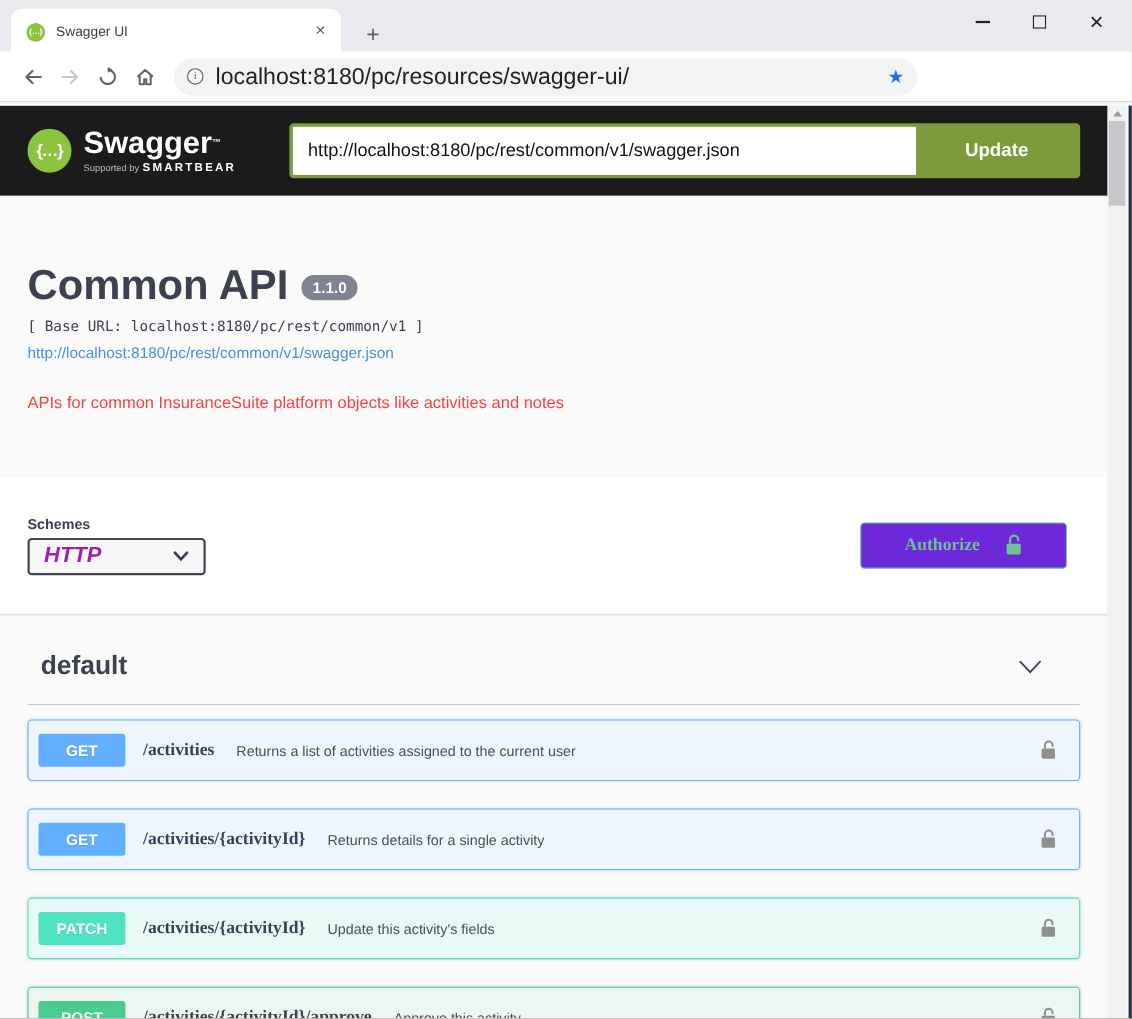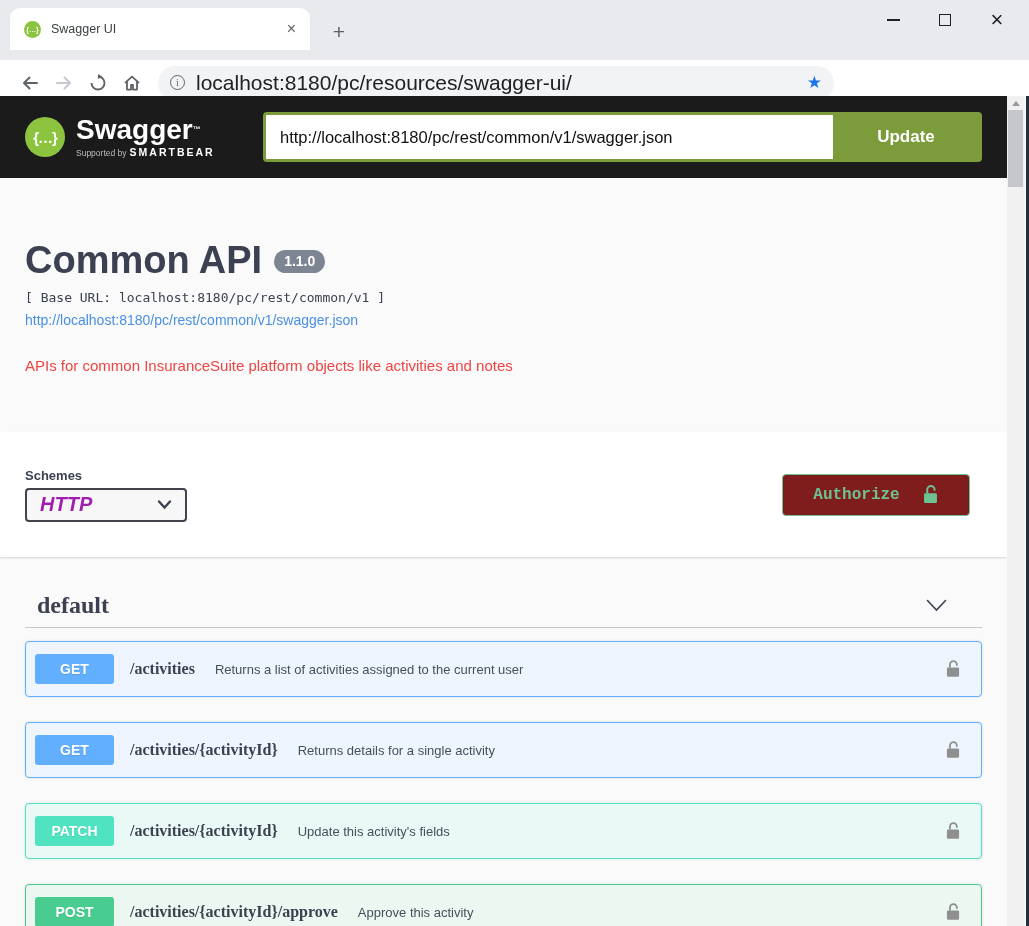--- a/index.html
+++ b/index.html
@@ -1,20 +1,20 @@
 <!DOCTYPE html>
 <html><head>
 <meta charset="utf-8">
 <style>
   * { margin:0; padding:0; box-sizing:border-box; }
   body { font-family:"Liberation Sans", sans-serif; background:#555; }
   .screen { position:relative; width:1029px; height:926px; background:#fafafa; overflow:hidden; margin:0 auto; }
 
   
-  .tabstrip { position:relative; height:60px; background:#e8eaed; }
+  .tabstrip { position:relative; height:47px; background:#e8eaed; }
   .tab { position:absolute; left:10px; top:8px; width:300px; height:42px; background:#fff;
          border-radius:10px 10px 0 0; display:flex; align-items:center; padding:0 14px; }
   .favicon { width:17px; height:17px; border-radius:50%; background:#8cc43f; color:#fff;
              font-size:7px; font-weight:700; display:flex; align-items:center; justify-content:center; flex:none; }
   .tab-title { margin-left:10px; font-size:12.5px; color:#3c4043; }
   .tab-close { margin-left:auto; font-size:16px; color:#5f6368; background:none; border:none; cursor:pointer; line-height:1; }
   .newtab { position:absolute; left:326px; top:18px; width:26px; height:26px; border:none; background:none;
             font-size:21px; color:#5f6368; line-height:1; cursor:pointer; }
   .win-controls { position:absolute; right:6px; top:0; height:40px; display:flex; align-items:center; }
   .win-btn { width:52px; height:36px; border:none; background:none; display:flex; align-items:center; justify-content:center; cursor:pointer; }
@@ -58,27 +58,27 @@
   .api-desc { margin-top:28px; font-size:15px; color:#ef4444; }
 
   
   .scheme-section { margin-top:58px; height:125px; background:#fff; box-shadow:0 1px 2px rgba(0,0,0,0.15);
                     display:flex; align-items:center; padding:0 25px; }
   .schemes-label { font-size:13px; font-weight:700; color:#3b4151; }
   .schemes-select { margin-top:5px; width:162px; height:34px; border:2px solid #41444e; border-radius:4px; background:#f7f7f7;
                     display:flex; align-items:center; justify-content:space-between; padding:0 13px; cursor:pointer; }
   .schemes-select span { font-size:20px; font-weight:700; color:#a21caf;font-style:italic; }
   .auth-wrapper { margin-left:auto; margin-right:12px; }
-  .authorize-btn { width:188px; height:42px; background:#7f1d1d; border:1.5px solid #6dc292; border-radius:4px;
-                   color:#6dc292; font-size:16px; font-weight:700; display:flex; align-items:center; justify-content:center; gap:22px; cursor:pointer; font-family:Liberation Mono, monospace; }
+  .authorize-btn { width:188px; height:42px; background:#6d28d9; border:1.5px solid #6dc292; border-radius:4px;
+                   color:#6dc292; font-size:16px; font-weight:700; display:flex; align-items:center; justify-content:center; gap:22px; cursor:pointer; font-family:Liberation Serif, serif; }
 
   
   .tag-section { padding:0 25px; }
   .tag-header { margin-top:28px; display:flex; align-items:center; justify-content:space-between;
-                padding:0 35px 2px 12px; border-bottom:1px solid rgba(59,65,81,0.28); cursor:pointer;font-family:Liberation Serif, serif; }
+                padding:0 35px 14px 12px; border-bottom:1px solid rgba(59,65,81,0.28); cursor:pointer; }
   .tag-title { font-size:24px; font-weight:600; color:#3b4151; line-height:40px; }
   .oplist { margin-top:13px; }
   .opblock { height:56px; border:1px solid; border-radius:4px; display:flex; align-items:center;
              margin-bottom:25px; box-shadow:0 0 3px rgba(0,0,0,0.12); cursor:pointer; }
   .opblock.get   { border-color:#61affe; background:#eef5fe; }
   .opblock.patch { border-color:#50e3c2; background:#e9faf6; }
   .opblock.post  { border-color:#49cc90; background:#ebf7f0; }
   .method-badge { min-width:79px; text-align:center; padding:7px 6px; margin-left:9px; border-radius:3px;
                   color:#fff; font-size:14px; font-weight:700; text-shadow:0 1px 0 rgba(0,0,0,0.1); }
   .get   .method-badge { background:#61affe; }

